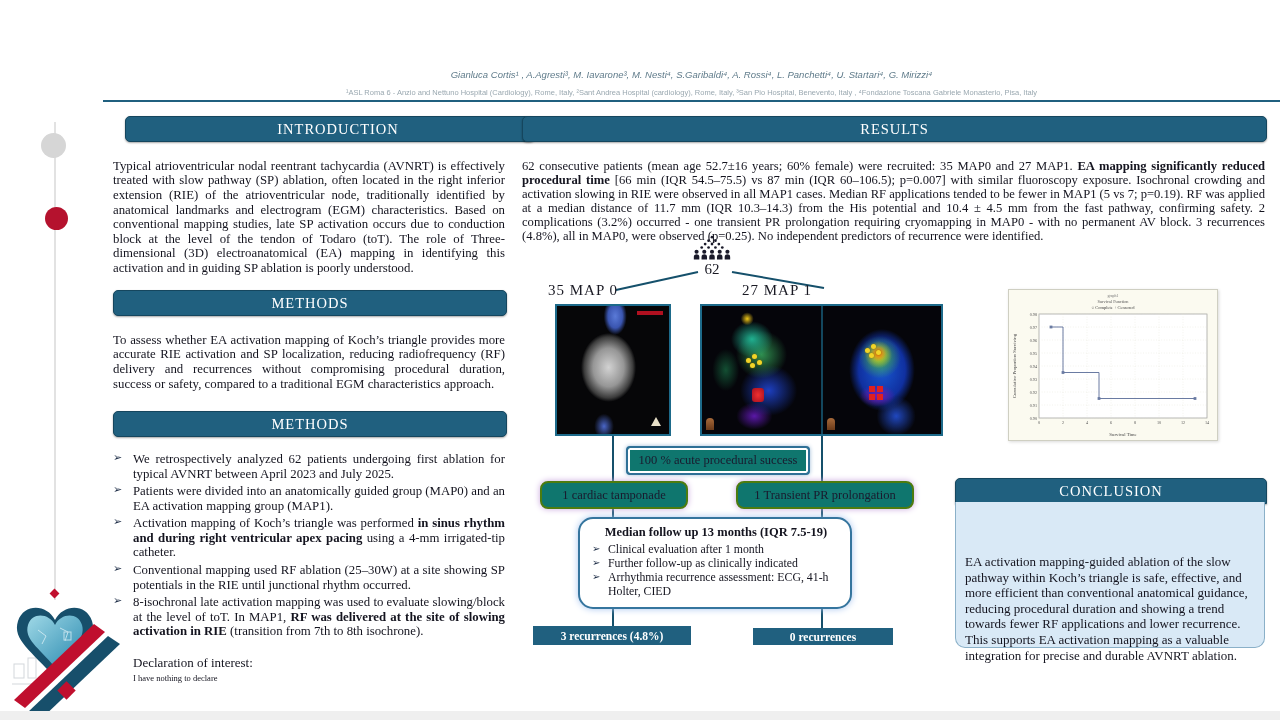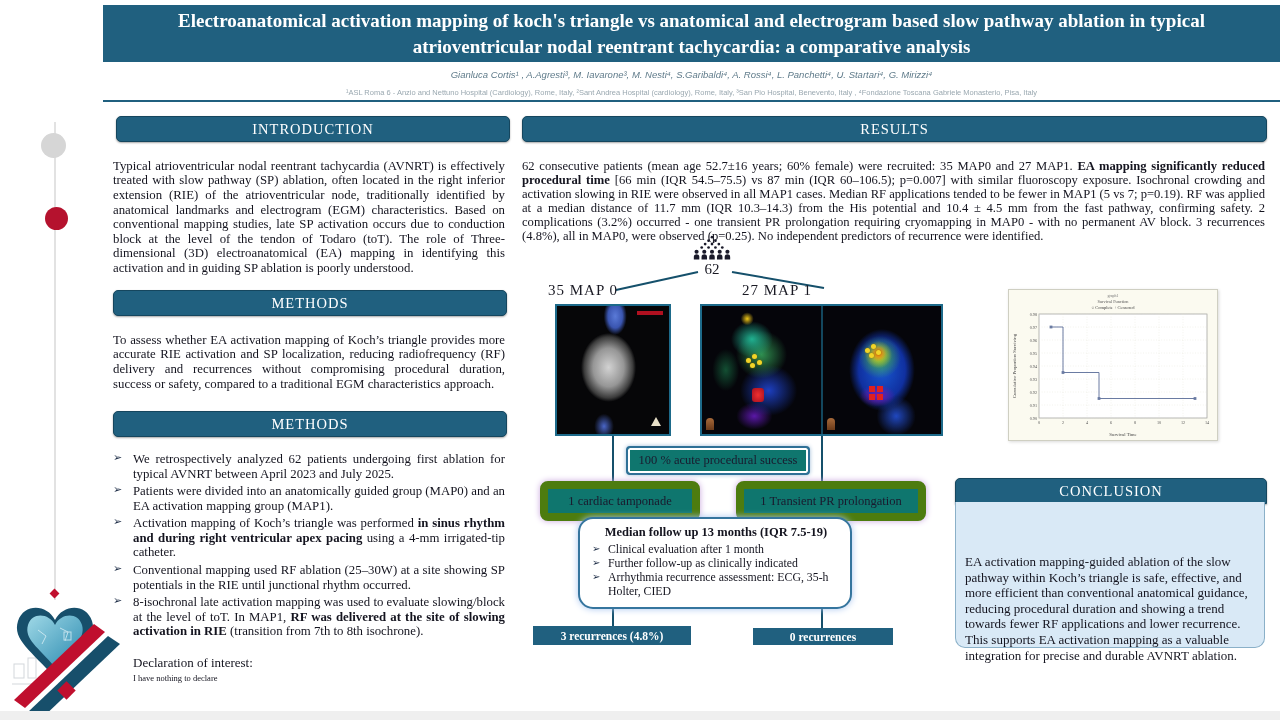--- a/index.html
+++ b/index.html
@@ -19,21 +19,21 @@
   
   .timeline{position:absolute;left:54px;top:122px;width:2px;height:478px;background:#e2e2e2;}
   .dot{position:absolute;border-radius:50%;}
   .dot.gray{left:41px;top:133px;width:25px;height:25px;background:#d6d6d6;}
   .dot.red{left:45px;top:207px;width:23px;height:23px;background:#b5122e;}
 
   
   .hbar{position:absolute;height:24px;background:#20607f;border:1px solid #15465e;border-radius:5px;
         color:#fff;display:flex;align-items:center;justify-content:center;
         font-size:14.5px;letter-spacing:1px;box-shadow:0 1px 2px rgba(0,0,0,.35);}
-  .h-intro{left:116px;top:116px;width:392px;}
+  .h-intro{left:125px;top:116px;width:392px;padding-left:16px;}
   .h-purpose{left:113px;top:290px;width:392px;}
   .h-methods{left:113px;top:399px;width:392px;margin-top:12px;}
   .h-results{left:522px;top:116px;width:743px;}
   .h-conclusion{left:955px;top:478px;width:310px;border-radius:5px 5px 0 0;}
 
   
   .para{position:absolute;font-size:12.8px;line-height:1.14;text-align:justify;}
   .p-intro{left:113px;top:146px;width:392px;}
   .p-purpose{left:113px;top:320px;width:392px;}
   .p-results{left:522px;top:146px;width:743px;font-size:12.6px;line-height:1.12;}
@@ -90,21 +90,21 @@
          box-shadow:8px 0 0 #e02020,0 8px 0 #e02020,8px 8px 0 #e02020;}
   .torso{position:absolute;left:4px;bottom:4px;width:8px;height:12px;border-radius:4px 4px 0 0;
          background:linear-gradient(#a86a3a,#6a3a1a);}
 
   .connector-svg{position:absolute;left:520px;top:236px;pointer-events:none;}
 
   .fc-box{position:absolute;background:#0f766e;display:flex;align-items:center;justify-content:center;
           font-size:12.5px;color:#1a1a2e;text-align:center;}
   .box-success{left:626px;top:446px;width:180px;height:25px;border:2px solid #2e7096;border-radius:4px;
                box-shadow:inset 0 0 0 2px #fff,0 0 4px #9fbcd8;}
-  .box-purple{border:8px solid #4d7c0f;border-radius:8px;box-shadow:0 0 6px #c9a7dd;}
+  .box-purple{border:2px solid #4d7c0f;border-radius:8px;box-shadow:0 0 6px #c9a7dd;}
   .box-tamponade{left:540px;top:481px;width:144px;height:24px;}
   .box-pr{left:736px;top:481px;width:174px;height:24px;}
   .box-followup{left:578px;top:517px;width:274px;height:92px;border:2.5px solid #35759e;border-radius:15px;
                 box-shadow:0 0 7px #a9c6ef;background:#fff;position:absolute;padding:6px 10px 4px 12px;box-sizing:border-box;}
   .box-followup .fu-title{font-weight:bold;font-size:12.5px;text-align:center;margin-bottom:3px;}
   .box-followup ul{margin:0;padding:0;list-style:none;}
   .box-followup li{position:relative;padding-left:16px;font-size:11.8px;line-height:1.18;}
   .box-followup li .arrow{position:absolute;left:0;top:0;font-size:10px;font-family:"DejaVu Sans",sans-serif;color:#1a2a44;}
   .box-outcome{background:#20607f;color:#fff;font-weight:bold;border:none;font-size:11.5px;}
   .box-rec0{left:533px;top:626px;width:158px;height:19px;}
@@ -122,23 +122,20 @@
   .decl-title{position:absolute;left:133px;top:655px;font-size:13px;color:#14141f;}
   .decl-body{position:absolute;left:133px;top:673px;font-size:8.5px;color:#14141f;}
   .heart-logo{position:absolute;left:8px;top:588px;}
   .bottom-strip{position:absolute;left:0;top:711px;width:1280px;height:9px;background:#efefef;}
 </style>
 </head>
 <body>
 
 <div class="poster">
 
-  <div class="banner">
-    <div class="title">Electroanatomical activation mapping of koch's triangle vs anatomical and electrogram based slow pathway ablation in typical atrioventricular nodal reentrant tachycardia: a comparative analysis</div>
-  </div>
   <div class="authors">Gianluca Cortis¹ , A.Agresti³, M. Iavarone³, M. Nesti⁴, S.Garibaldi⁴, A. Rossi⁴, L. Panchetti⁴, U. Startari⁴, G. Mirizzi⁴</div>
   <div class="affiliations">¹ASL Roma 6 - Anzio and Nettuno Hospital (Cardiology), Rome, Italy, ²Sant Andrea Hospital (cardiology), Rome, Italy, ³San Pio Hospital, Benevento, Italy , ⁴Fondazione Toscana Gabriele Monasterio, Pisa, Italy</div>
   <div class="toprule"></div>
 
   <div class="timeline"></div>
   <div class="dot gray"></div>
   <div class="dot red"></div>
 
   <div class="hbar h-intro">
     <span>INTRODUCTION</span>
@@ -228,21 +225,21 @@
 
   <div class="fc-box box-success">100 % acute procedural success</div>
   <div class="fc-box box-purple box-tamponade">1 cardiac tamponade</div>
   <div class="fc-box box-purple box-pr">1 Transient PR prolongation</div>
 
   <div class="box-followup">
     <div class="fu-title">Median follow up 13 months (IQR 7.5-19)</div>
     <ul>
       <li><span class="arrow">➢</span><span>Clinical evaluation after 1 month</span></li>
       <li><span class="arrow">➢</span><span>Further follow-up as clinically indicated</span></li>
-      <li><span class="arrow">➢</span><span>Arrhythmia recurrence assessment: ECG, 35-h Holter, CIED</span></li>
+      <li><span class="arrow">➢</span><span>Arrhythmia recurrence assessment: ECG, 41-h Holter, CIED</span></li>
     </ul>
   </div>
 
   <div class="fc-box box-outcome box-rec0">3 recurrences (4.8%)</div>
   <div class="fc-box box-outcome box-rec1">0 recurrences</div>
 
   <div class="chart-panel">
     <svg id="km-svg" width="208" height="150" viewBox="0 0 208 150">
         <text x="104" y="7" font-size="4" text-anchor="middle" fill="#777">graph1</text>
         <text x="104" y="12.5" font-size="4.3" text-anchor="middle" fill="#555">Survival Function</text>

